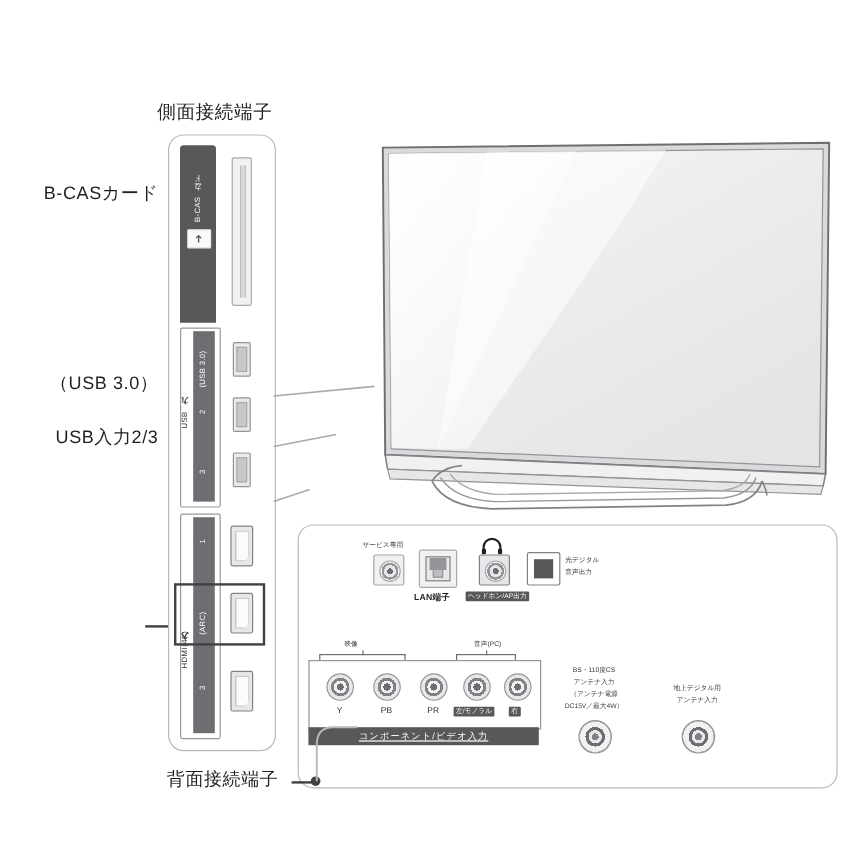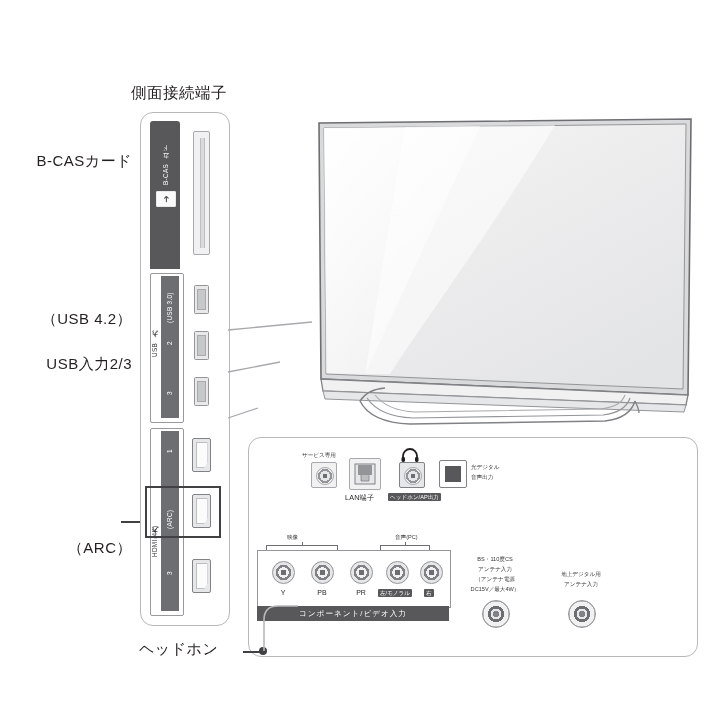--- a/index.html
+++ b/index.html
@@ -137,25 +137,24 @@
 </style>
 </head>
 <body>
 
 <div class="stage">
 
   <div class="abs title" style="left:131px;top:83px;">側面接続端子</div>
 
   <div class="abs lbl lbl-r" style="left:0px;top:152px;width:132px;">B-CASカード</div>
 
-  <div class="abs lbl lbl-r" style="left:0px;top:310px;width:132px;">（USB 4.2）</div>
+  <div class="abs lbl lbl-r" style="left:0px;top:310px;width:132px;">（USB 3.0）</div>
 
   <div class="abs lbl lbl-r" style="left:0px;top:355px;width:132px;">USB入力2/3</div>
 
-  <div class="abs lbl lbl-r" style="left:0px;top:539px;width:132px;">（ARC）</div>
 
   <div class="leader" style="left:121px;top:521px;width:24px;height:1.6px;"></div>
   <div class="dot" style="left:141px;top:517px;"></div>
 
   <div class="abs" id="side-panel">
 
     <div class="dark-strip" style="left:9px;top:8px;width:30px;height:148px;border-radius:3px 3px 0 0;"></div>
     <div class="vtext w" style="left:22px;top:26px;height:46px;">B-CASカード</div>
     <div class="arrow-icon" style="left:15px;top:78px;width:18px;height:14px;">
       <span class="arrow-glyph">➜</span>
@@ -232,21 +231,21 @@
       <div class="jack-circ" style="left:4px;top:4px;width:16px;height:16px;"></div>
     </div>
 
     <div class="lan-jack" style="left:100px;top:20px;width:30px;height:30px;">
       <svg viewBox="0 0 30 30" style="width:100%;height:100%;">
         <rect x="5" y="5" width="20" height="20" fill="#e6e7e8" stroke="#808285" stroke-width="1"></rect>
         <rect x="8" y="6" width="14" height="10" fill="#939598"></rect>
         <path d="M11 16 L11 22 L19 22 L19 16" fill="#bcbec0" stroke="#808285" stroke-width=".8"></path>
       </svg>
     </div>
-    <div class="rp-small" style="left:96px;top:55px;">LAN端子</div>
+    <div class="rp-small" style="left:96px;top:55px;font-weight:bold;">LAN端子</div>
 
     <svg class="abs" style="left:152px;top:10px;width:18px;height:14px;" viewBox="0 0 18 14">
       <path d="M2 13 L2 8 A7 7 0 0 1 16 8 L16 13" fill="none" stroke="#231f20" stroke-width="1.8"></path>
       <rect x="0.5" y="9" width="3.5" height="5" rx="1.4" fill="#231f20"></rect>
       <rect x="14" y="9" width="3.5" height="5" rx="1.4" fill="#231f20"></rect>
     </svg>
     <div class="phone-jack" style="left:150px;top:24px;width:24px;height:24px;">
       <div class="jack-circ" style="left:4px;top:4px;width:16px;height:16px;"></div>
     </div>
     <div class="rp-chip" style="left:139px;top:55px;">ヘッドホン/AP出力</div>
@@ -267,33 +266,33 @@
       <div class="rca" style="left:92px;top:10px;"></div>
       <div class="rca" style="left:128px;top:10px;"></div>
       <div class="rca" style="left:162px;top:10px;"></div>
 
       <div class="rca-lbl" style="left:9px;top:38px;width:32px;">Y</div>
       <div class="rca-lbl" style="left:48px;top:38px;width:32px;">PB</div>
       <div class="rca-lbl" style="left:87px;top:38px;width:32px;">PR</div>
       <div class="rp-chip" style="left:120px;top:38px;">左/モノラル</div>
       <div class="rp-chip" style="left:166px;top:38px;">右</div>
     </div>
-    <div class="compbar" style="left:8px;top:168px;width:192px;height:15px;">コンポーネント/ビデオ入力</div>
+    <div class="compbar" style="left:8px;top:168px;width:192px;height:15px;text-decoration:underline;">コンポーネント/ビデオ入力</div>
 
     <div class="rp-tiny" style="left:210px;top:118px;text-align:center;width:72px;">BS・110度CS</div>
     <div class="rp-tiny" style="left:210px;top:128px;text-align:center;width:72px;">アンテナ入力</div>
     <div class="rp-tiny" style="left:210px;top:138px;text-align:center;width:72px;">（アンテナ電源</div>
     <div class="rp-tiny" style="left:210px;top:148px;text-align:center;width:72px;">DC15V／最大4W）</div>
     <div class="ant-jack" style="left:233px;top:162px;"></div>
 
     <div class="rp-tiny" style="left:296px;top:133px;text-align:center;width:72px;">地上デジタル用</div>
     <div class="rp-tiny" style="left:296px;top:143px;text-align:center;width:72px;">アンテナ入力</div>
     <div class="ant-jack" style="left:319px;top:162px;"></div>
   </div>
 
-  <div class="abs lbl" style="left:139px;top:640px;">ヘッドホン</div>
+  <div class="abs lbl" style="left:139px;top:640px;">背面接続端子</div>
   <div class="leader" style="left:243px;top:651px;width:20px;height:1.6px;"></div>
   <div class="dot" style="left:259px;top:647px;"></div>
   <svg class="abs" style="left:258px;top:600px;width:40px;height:56px;pointer-events:none;">
     <path d="M6 51 L6 20 Q6 6 20 6 L40 6" fill="none" stroke="#b6b8ba" stroke-width="1.6"></path>
   </svg>
 
 </div>
 
 </body></html>

